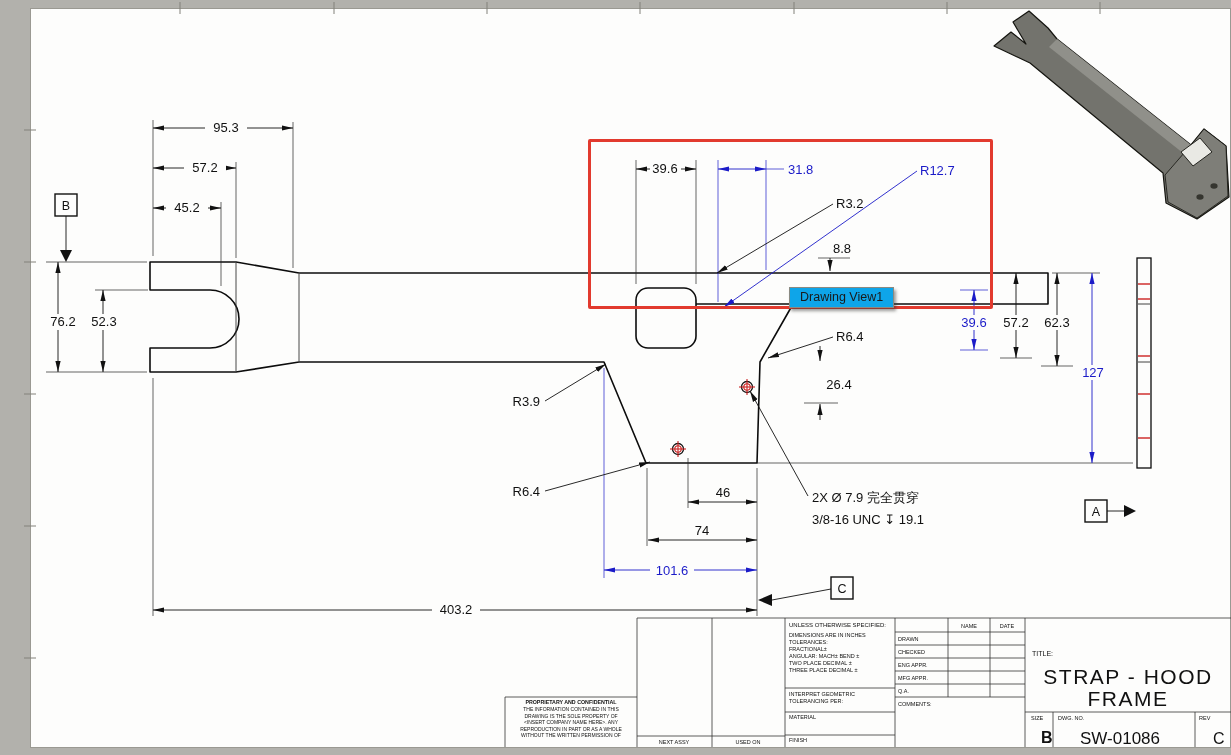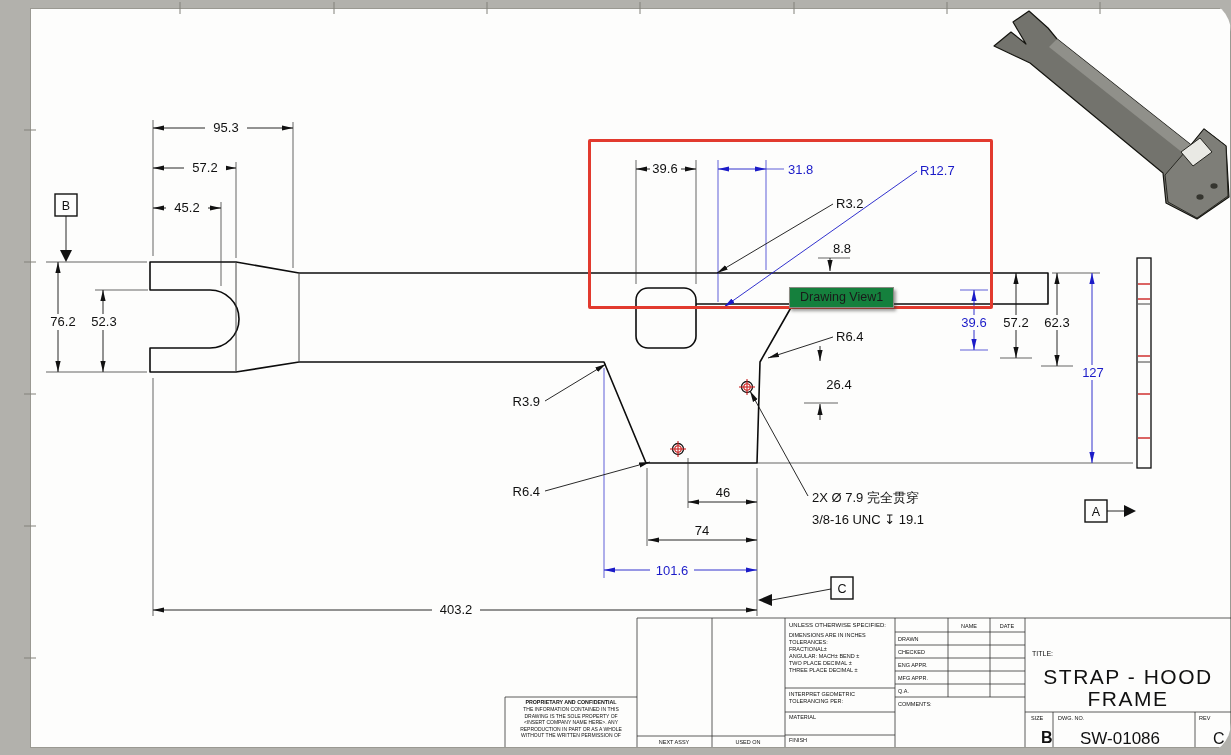--- a/index.html
+++ b/index.html
@@ -1,21 +1,21 @@
 <!DOCTYPE html>
 <html><head>
 <meta charset="utf-8">
 <style>
   html,body{margin:0;padding:0;}
   body{width:1231px;height:755px;background:#b2b1ac;font-family:"Liberation Sans",sans-serif;}
-  .stage{position:relative;width:1231px;height:755px;overflow:hidden;border-radius:32px;}
+  .stage{position:relative;width:1231px;height:755px;overflow:hidden;}
   .sheet{position:absolute;left:30px;top:8px;width:1201px;height:740px;background:#fdfdfc;border:1px solid #9a9992;box-sizing:border-box;}
   svg{position:absolute;left:0;top:0;}
   .highlight-box{position:absolute;left:588px;top:139px;width:399px;height:164px;border:3.5px solid #e23a2e;border-radius:2px;}
-  .tooltip{position:absolute;left:789px;top:287px;padding:2px 10px 3px 10px;background:#15803d;border:1px solid #8a8a82;box-shadow:2px 3px 3px rgba(60,60,55,.5);font-size:12.5px;color:#1a1a1a;white-space:nowrap;}
+  .tooltip{position:absolute;left:789px;top:287px;padding:2px 10px 3px 10px;background:#0ea5e9;border:1px solid #8a8a82;box-shadow:2px 3px 3px rgba(60,60,55,.5);font-size:12.5px;color:#1a1a1a;white-space:nowrap;}
   text{fill:#111;}
   .dimtxt{font-size:13px;}
   .bluetxt{fill:#1b1bc8;}
   .tbtxt{font-size:5.5px;fill:#222;}
   .tbtiny{font-size:5px;fill:#333;}
 </style>
 </head>
 <body>
 
 <div class="stage">

